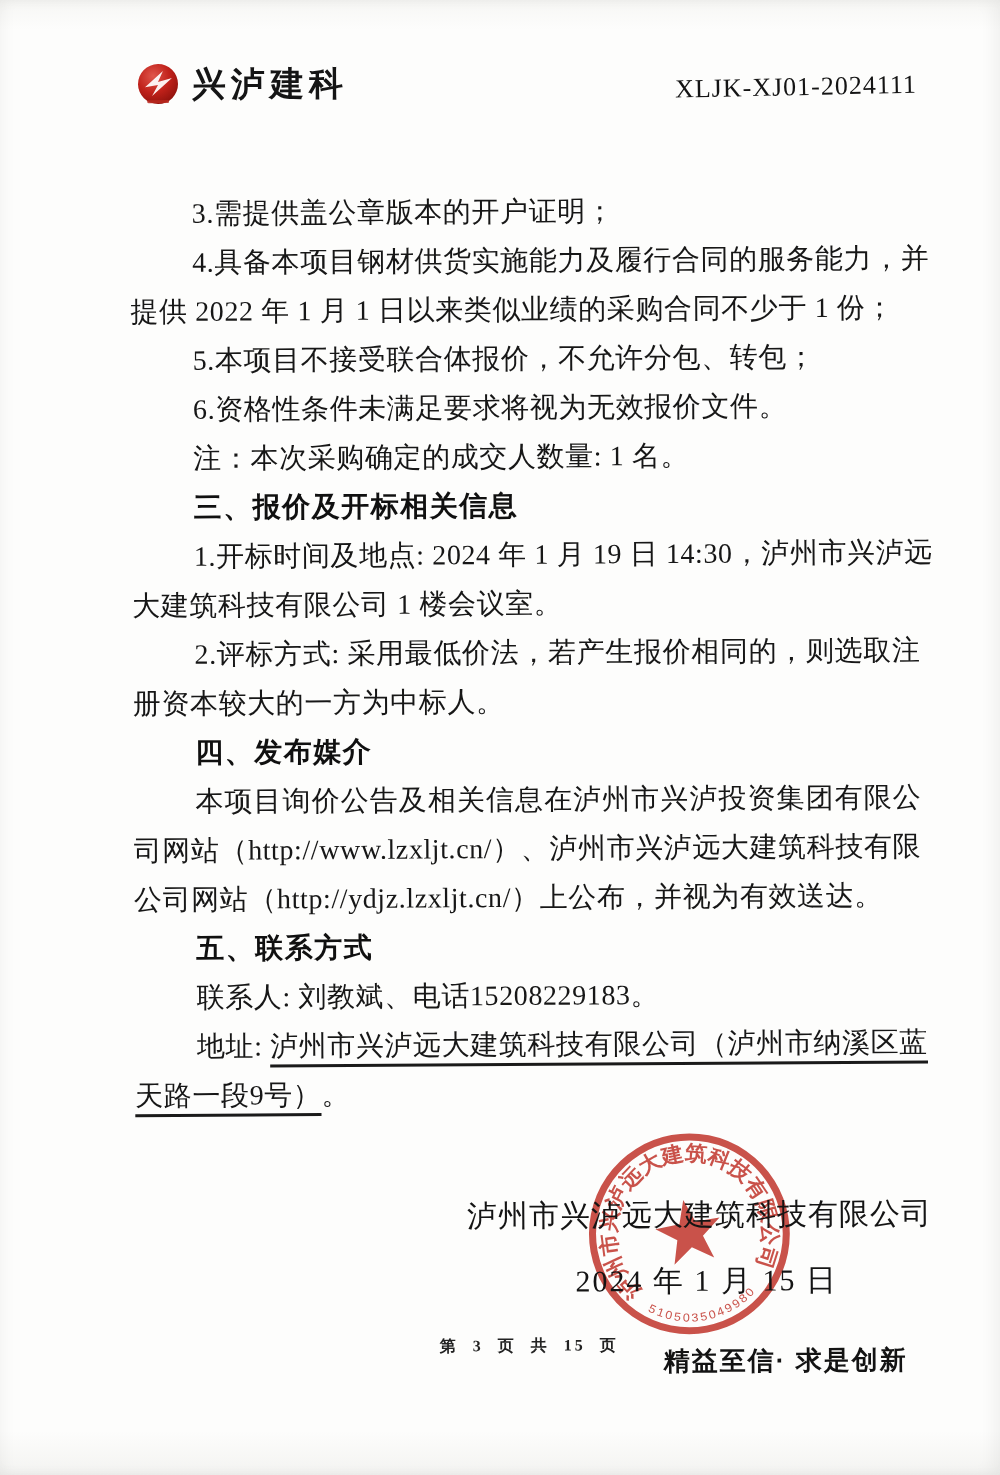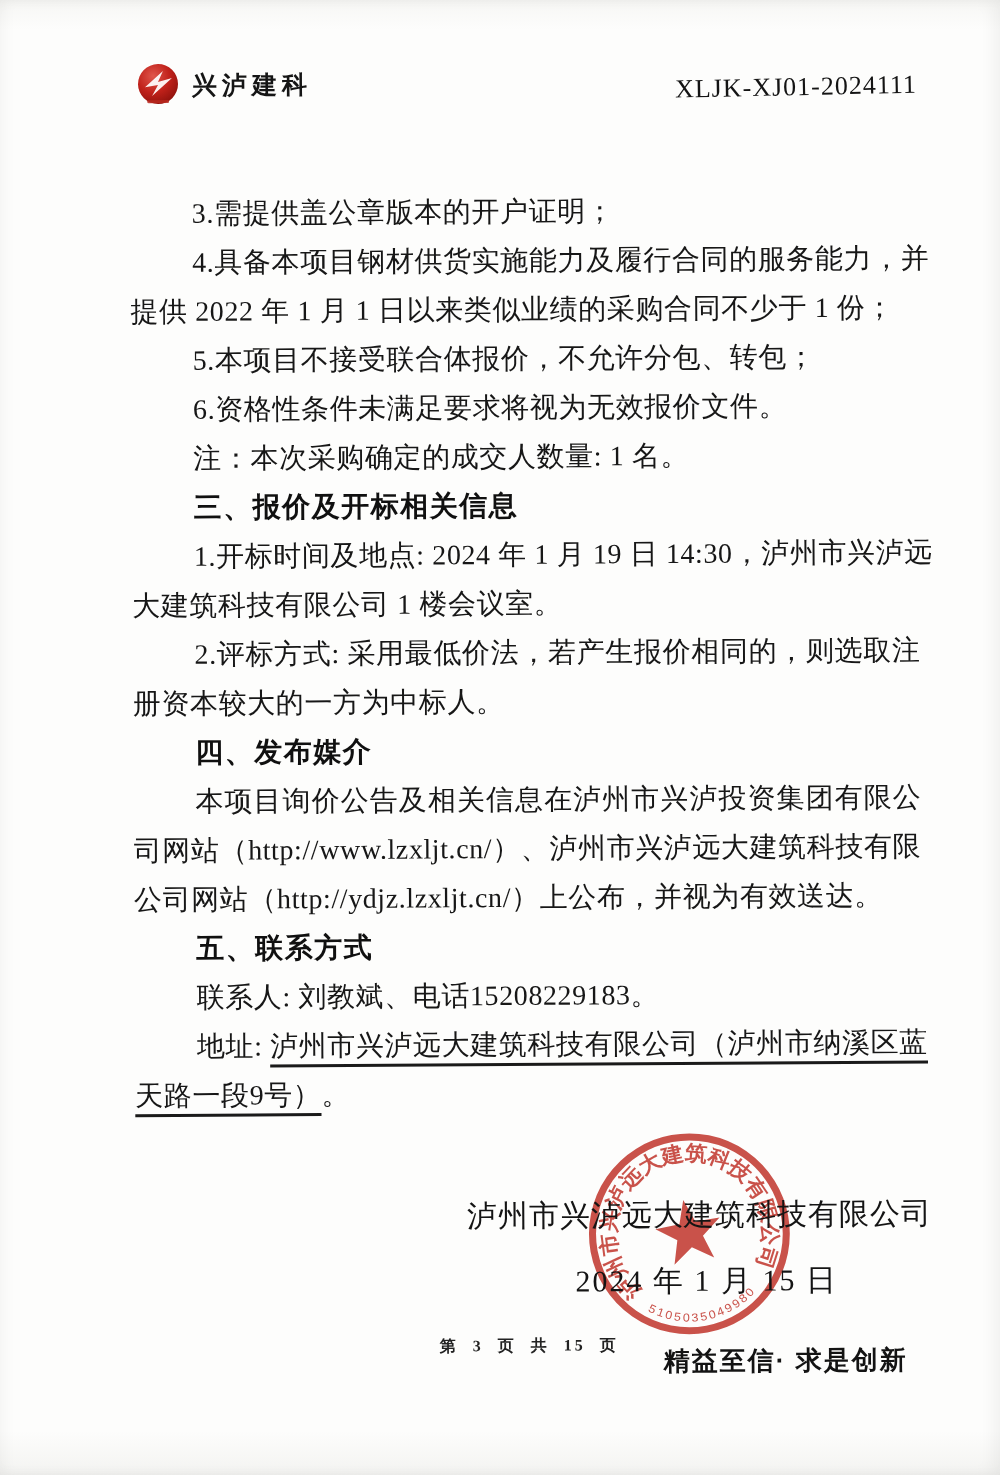--- a/index.html
+++ b/index.html
@@ -15,21 +15,21 @@
     content:"";position:absolute;inset:0;pointer-events:none;
     box-shadow:inset -8px 0 14px rgba(0,0,0,0.045), inset 6px 0 12px rgba(0,0,0,0.03);
   }
   .tilt{position:absolute;inset:0;transform:rotate(-0.35deg);transform-origin:50% 50%;}
 
   
   .brand{position:absolute;left:139px;top:60px;display:flex;align-items:center;gap:11px;}
   .logo-svg{width:46px;height:46px;display:block;}
   .brandtxt{
     font-family:"Liberation Serif","DejaVu Serif",serif;
-    font-weight:700;font-size:25px;letter-spacing:5px;color:#151515;
+    font-weight:700;font-size:34px;letter-spacing:5px;color:#151515;
   }
   .docnum{
     position:absolute;left:679px;top:74px;
     font-family:"Liberation Serif","DejaVu Serif",serif;
     font-size:26px;letter-spacing:1px;color:#141414;
     transform:rotate(-0.8deg);
   }
 
   
   .bodytext{

